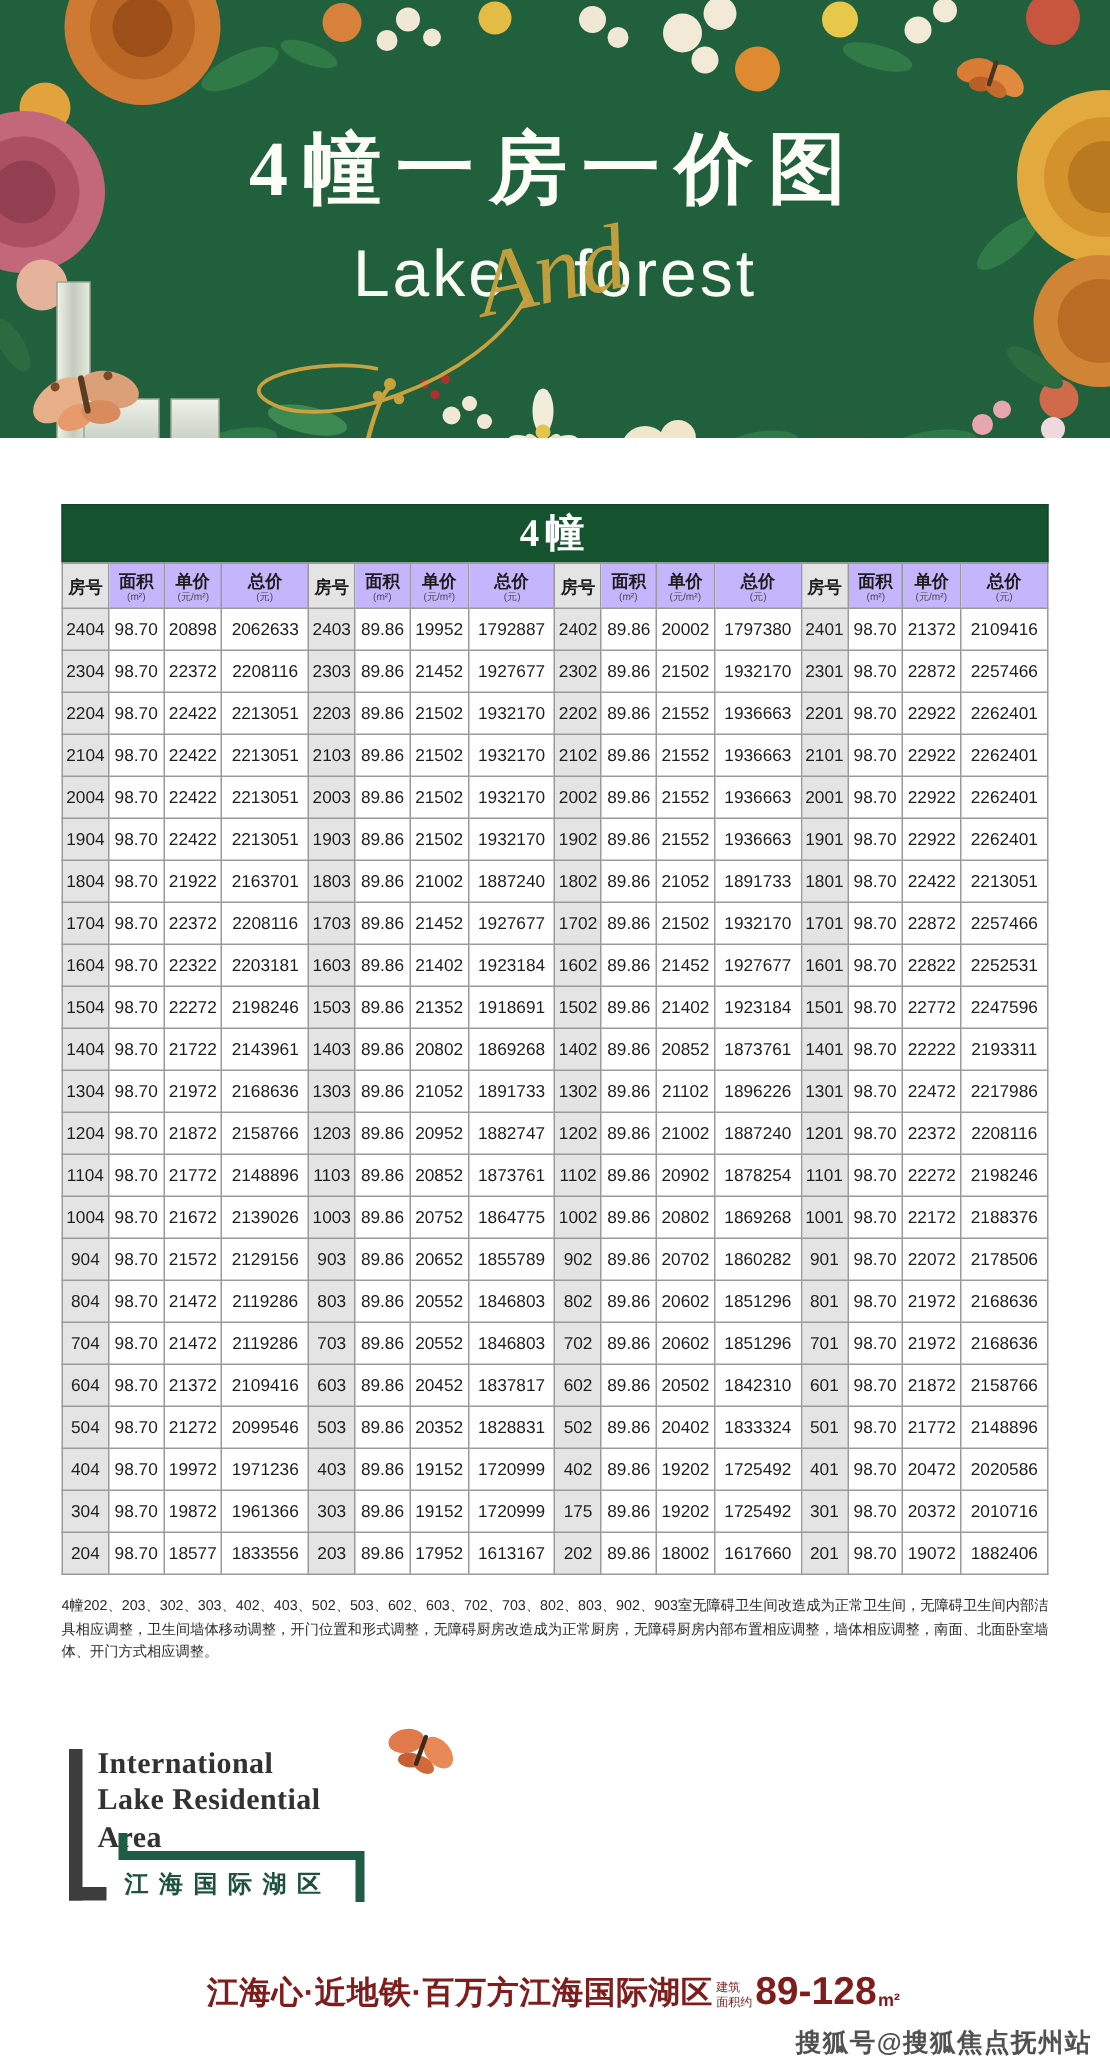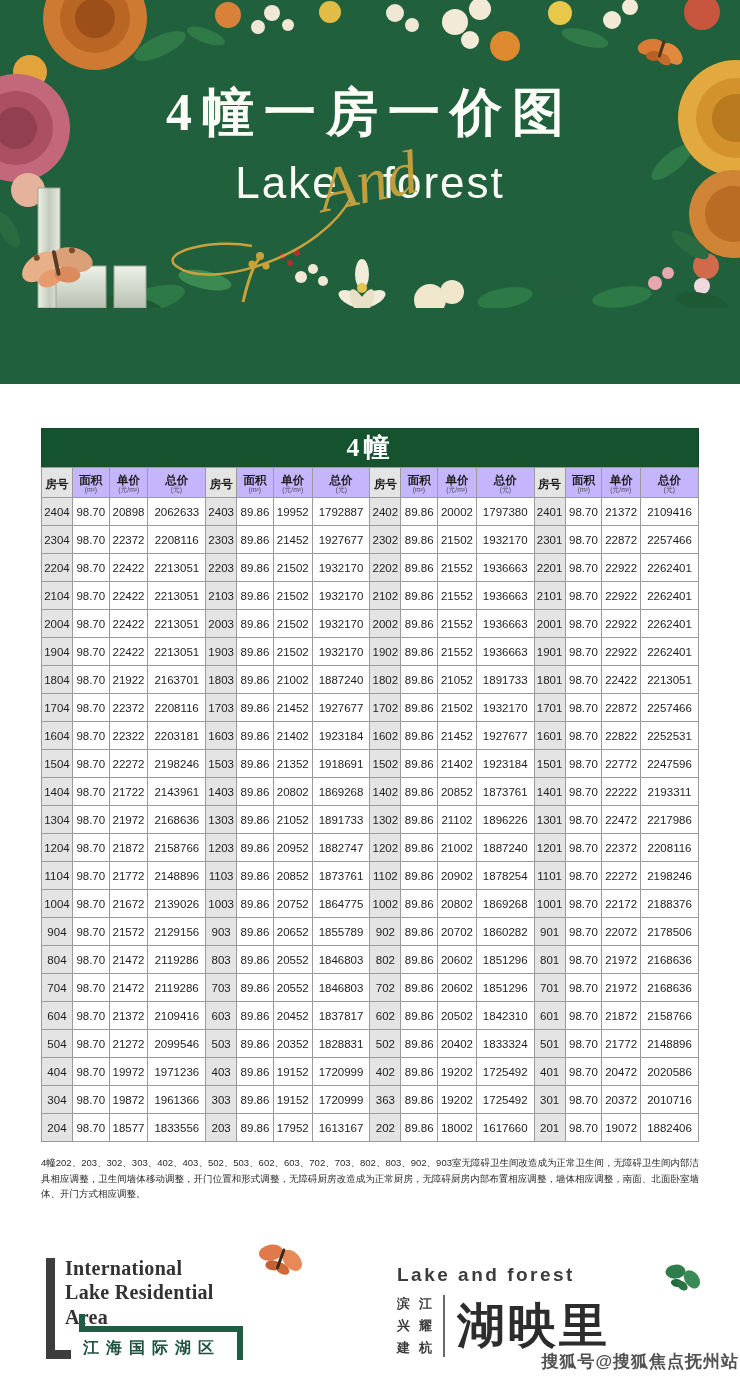--- a/index.html
+++ b/index.html
@@ -1,20 +1,20 @@
 <!DOCTYPE html>
 <html><head>
 <meta charset="utf-8">
 <style>
   html,body{margin:0;padding:0;background:#fff;}
   body{width:740px;height:1376px;position:relative;overflow:hidden;
        font-family:"Liberation Sans","DejaVu Sans",sans-serif;}
 
   
-  .hero{position:relative;width:740px;height:384px;background:#20603c;overflow:hidden;}
+  .hero{position:relative;width:740px;height:292px;background:#20603c;overflow:hidden;}
   .hero svg.floral{position:absolute;left:0;top:0;}
   .hero-title{position:absolute;left:0;top:78px;width:100%;text-align:center;
     color:#fdfdf8;font-family:"Liberation Serif","DejaVu Serif",serif;
     font-size:52px;font-weight:700;letter-spacing:10px;z-index:3;}
   .brand-line{position:absolute;left:0;top:158px;width:100%;text-align:center;z-index:3;
     color:#fbfbf5;font-size:44px;letter-spacing:2px;font-weight:500;}
   .brand-line .gap{display:inline-block;width:44px;}
   .brand-script{position:absolute;left:318px;top:146px;z-index:4;
     font-family:"Liberation Serif","DejaVu Serif",serif;font-style:italic;
     font-size:62px;color:#c9a23f;transform:rotate(-12deg);opacity:.95;}
@@ -61,21 +61,21 @@
   
   .slogan{margin-top:22px;display:flex;justify-content:center;align-items:center;
     color:#7f1d1d;font-weight:700;white-space:nowrap;}
   .sl-main{font-size:21px;letter-spacing:.5px;}
   .sl-tiny{display:flex;flex-direction:column;font-size:8px;line-height:1.15;
     font-weight:400;margin:0 2px;transform:translateY(2px);}
   .sl-range{font-size:26px;letter-spacing:0;}
   .sl-unit{font-size:12px;align-self:flex-end;margin:0 2px 3px 1px;}
 
   
-  .watermark{position:absolute;right:1px;bottom:3px;font-size:17px;font-weight:700;
+  .watermark{position:absolute;right:12px;bottom:3px;font-size:17px;font-weight:700;
     color:#3f3f3f;letter-spacing:1px;opacity:.9;
     text-shadow:-1px -1px 0 #fff,1px -1px 0 #fff,-1px 1px 0 #fff,1px 1px 0 #fff;}
 </style>
 </head>
 <body>
 
 <div class="hero">
   <svg class="floral" width="740" height="308" viewBox="0 0 740 308">
     <defs>
       <linearGradient id="metal" x1="0" y1="0" x2="1" y2="0">
@@ -671,21 +671,21 @@
         </tr>
         <tr>
           <td class="col-room">304</td>
           <td>98.70</td>
           <td>19872</td>
           <td>1961366</td>
           <td class="col-room">303</td>
           <td>89.86</td>
           <td>19152</td>
           <td>1720999</td>
-          <td class="col-room">363</td>
+          <td class="col-room">175</td>
           <td>89.86</td>
           <td>19202</td>
           <td>1725492</td>
           <td class="col-room">301</td>
           <td>98.70</td>
           <td>20372</td>
           <td>2010716</td>
         </tr>
         <tr>
           <td class="col-room">204</td>
@@ -729,40 +729,20 @@
       <div>International</div>
       <div>Lake Residential</div>
       <div>Area</div>
     </div>
     <svg class="ll-line" width="180" height="50" viewBox="0 0 180 50">
       <path d="M6,2 V17 H164 V48" stroke="#1f5c44" stroke-width="6" fill="none"></path>
     </svg>
     <div class="ll-cn">江海国际湖区</div>
   </div>
 
-  <div class="logo-right">
-    <div class="lr-en">Lake and forest</div>
-    <div class="lr-row">
-      <div class="lr-cols">
-        <span class="lr-pair">滨江</span>
-        <span class="lr-pair">兴耀</span>
-        <span class="lr-pair">建杭</span>
-      </div>
-      <div class="lr-div"></div>
-      <div class="lr-cn">湖映里</div>
-      <svg class="lr-bfly" width="44" height="44" viewBox="0 0 44 44">
-        <g transform="translate(22,22) rotate(25)">
-          <ellipse cx="-7" cy="-6" rx="10" ry="7" fill="#2f7d4a" transform="rotate(-30)"></ellipse>
-          <ellipse cx="7" cy="-6" rx="10" ry="7" fill="#3a8a55" transform="rotate(30)"></ellipse>
-          <ellipse cx="-5" cy="7" rx="6" ry="4" fill="#256b40" transform="rotate(-15)"></ellipse>
-          <ellipse cx="5" cy="7" rx="6" ry="4" fill="#2a7345" transform="rotate(15)"></ellipse>
-        </g>
-      </svg>
-    </div>
-  </div>
 </div>
 
 <div class="slogan">
   <span class="sl-main">江海心·近地铁·百万方江海国际湖区</span>
   <span class="sl-tiny">
     <span>建筑</span>
     <span>面积约</span>
   </span>
   <span class="sl-range">89-128</span>
   <span class="sl-unit">m²</span>

